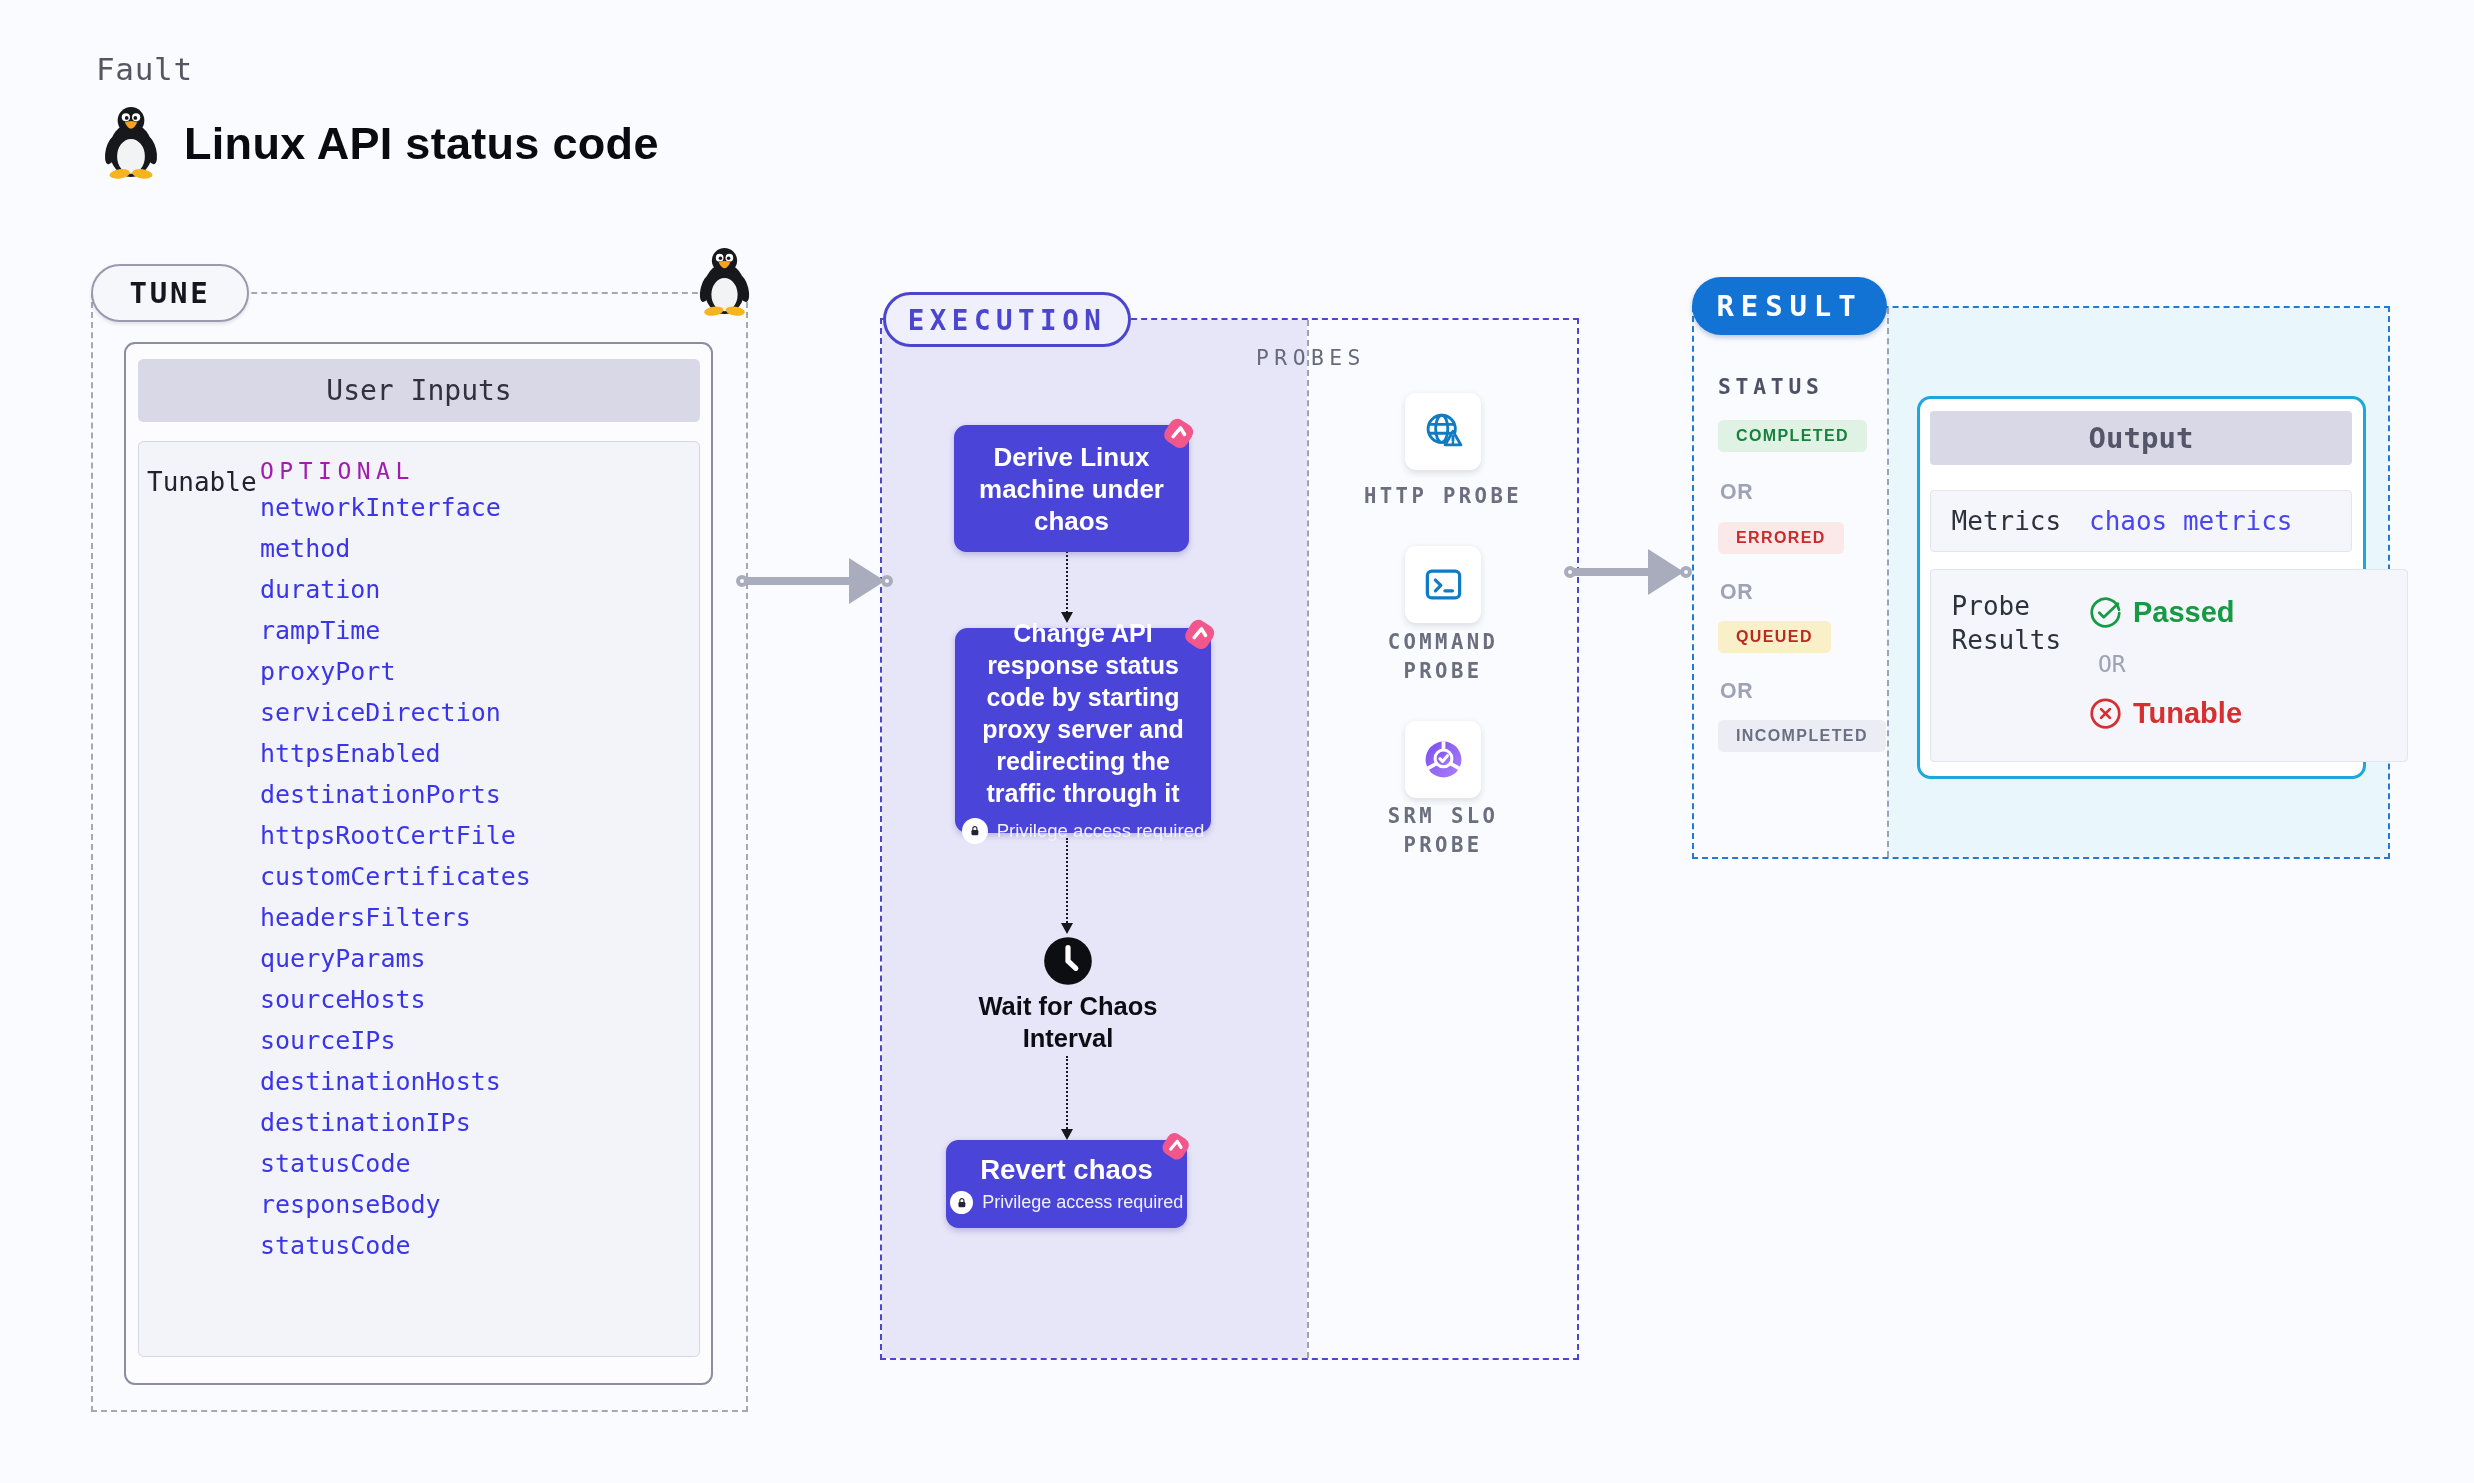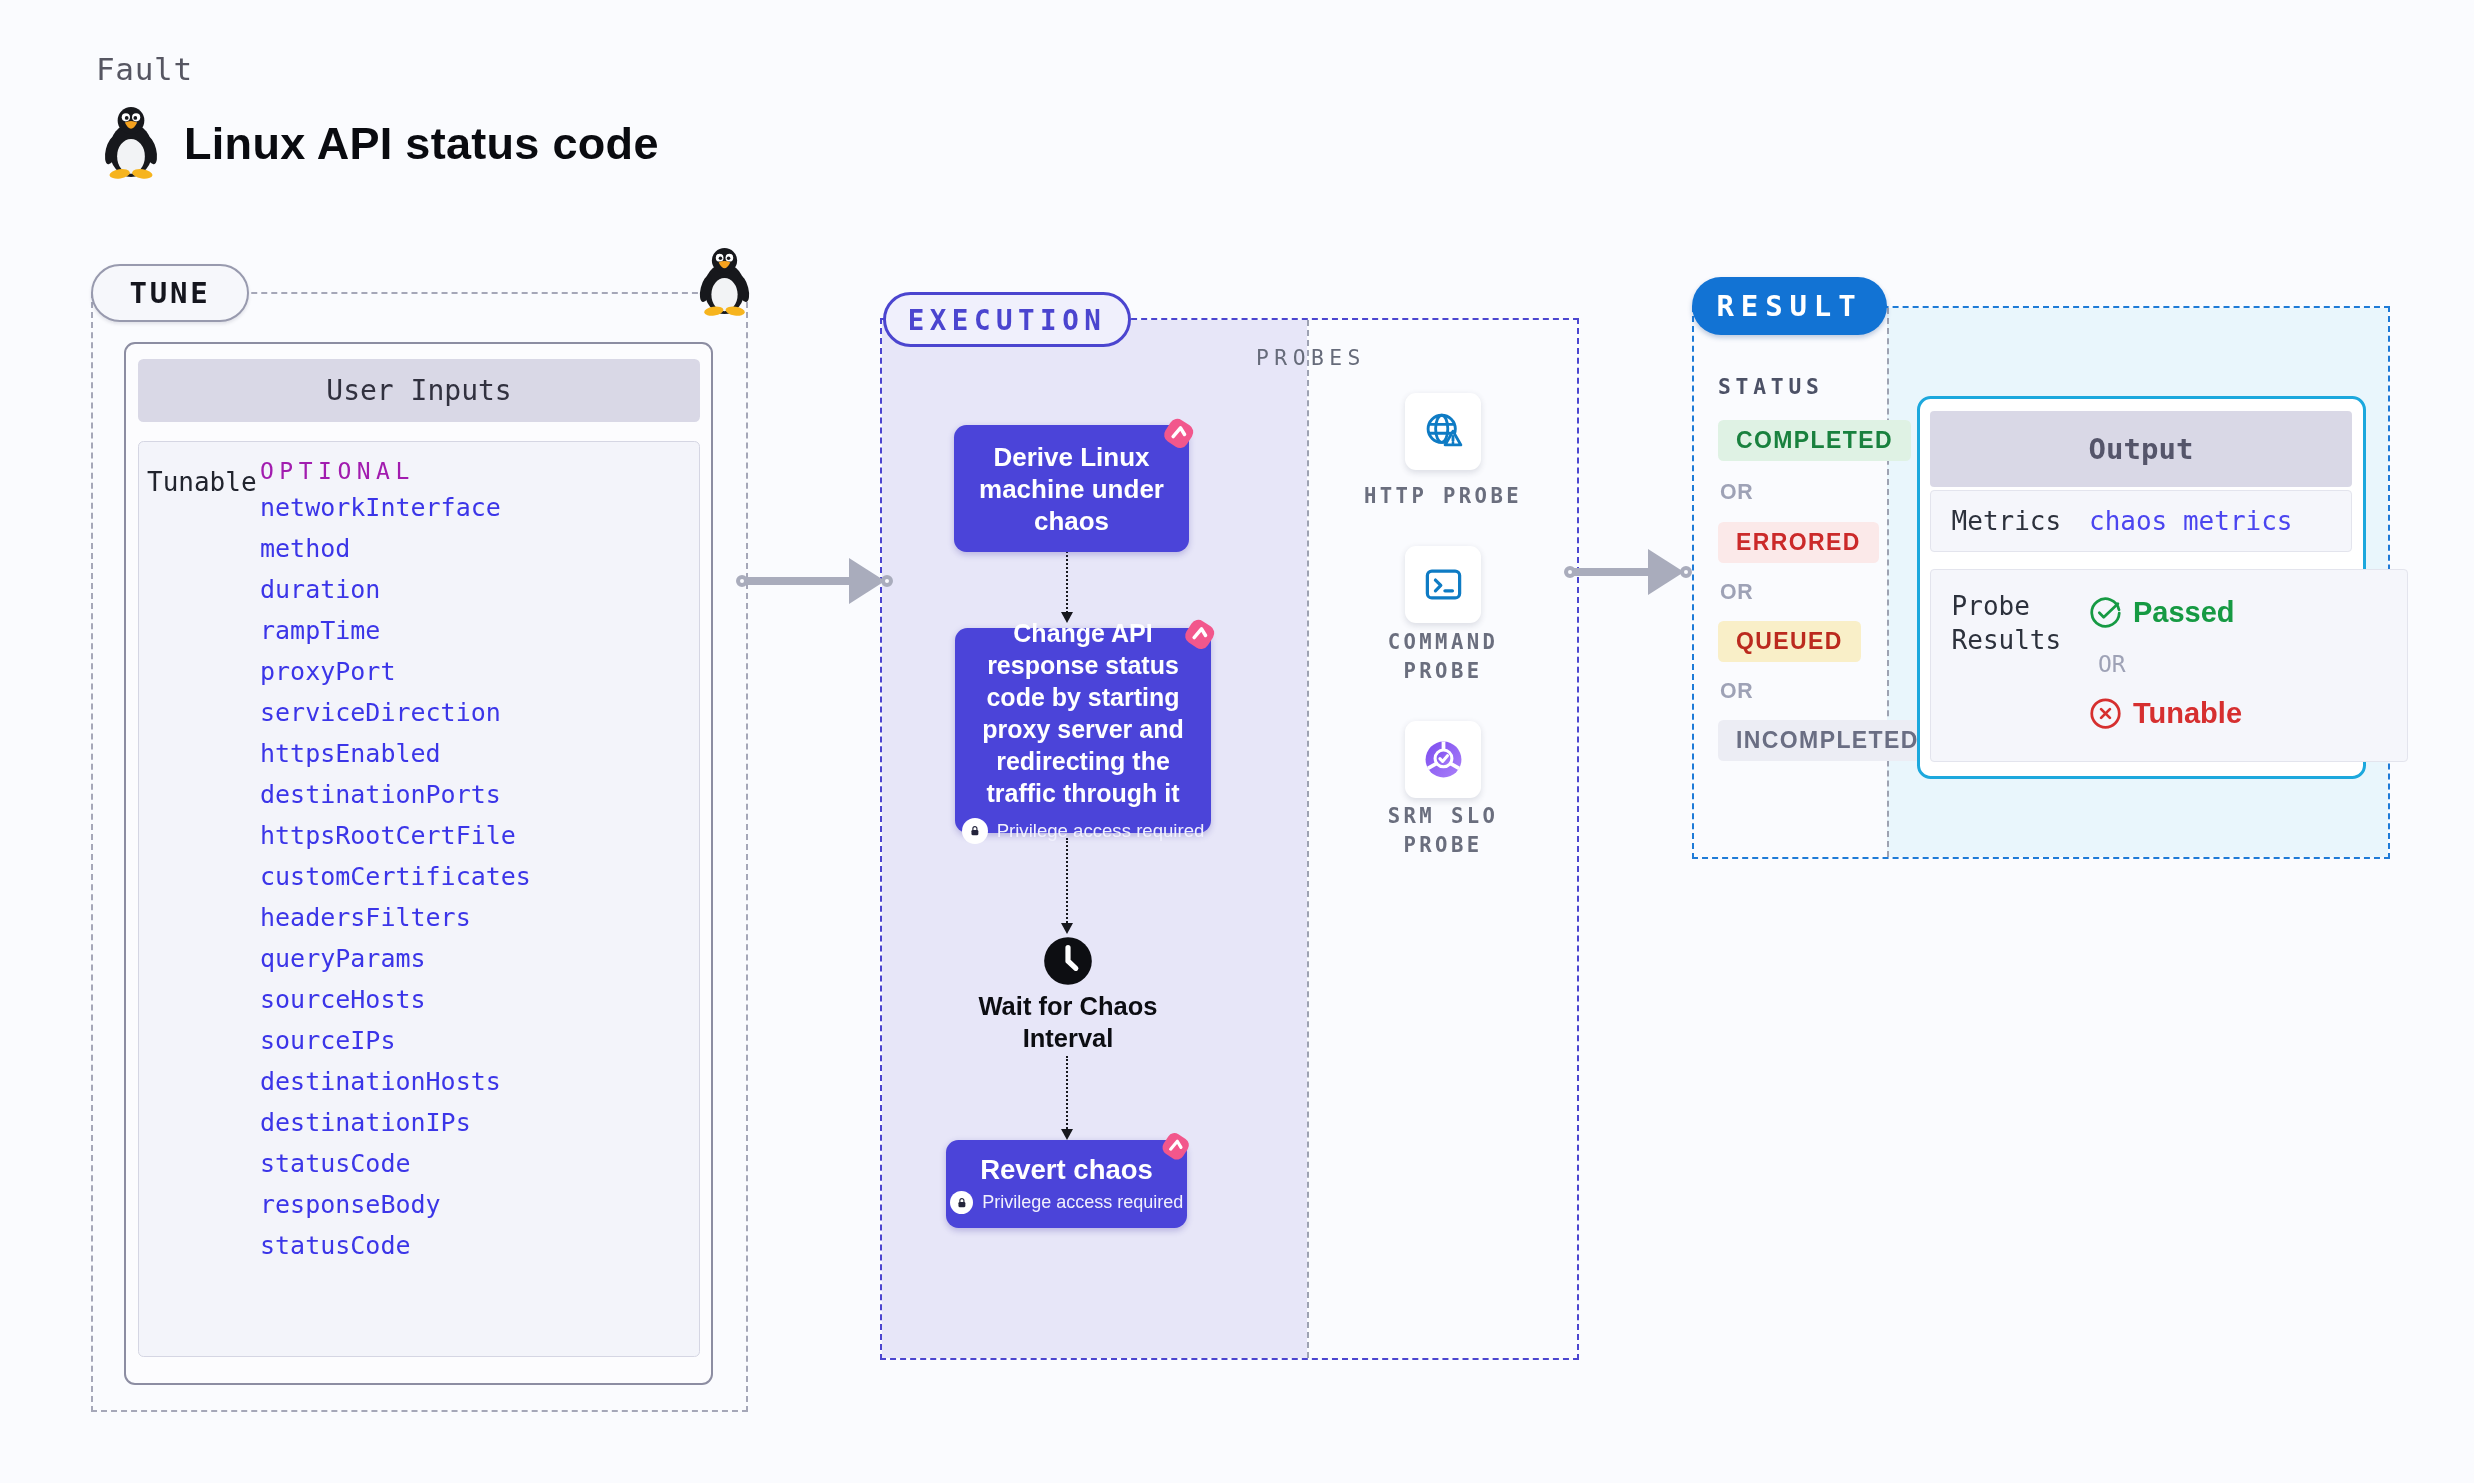--- a/index.html
+++ b/index.html
@@ -102,32 +102,32 @@
     border:2.8px dashed var(--result-dash,#1E7BD7); }
   .result-cyan { left:193px; top:0; right:0; height:100%; background:var(--cyan-bg,#E9F6FC);
     border-left:2.1px dashed #9EA2B2; }
   .result-pill {
     left:1692px; top:277px; width:195px; height:58px; border-radius:32px;
     background:var(--result-blue,#1273D4); z-index:5; box-shadow:0 2.8px 5.5px rgba(10,60,130,.25);
     display:flex; align-items:center; justify-content:center;
     color:#FFFFFF; font-size:29px; font-weight:bold; letter-spacing:6.9px;
   }
   .status-label { left:1718px; top:374px; font-size:21.3px; font-weight:bold; letter-spacing:4.8px; color:#4C5166; }
-  .status-badge { left:1718px; padding:6.9px 18px; border-radius:5.5px; font-size:23px; font-weight:bold;
+  .status-badge { left:1718px; padding:6.9px 18px; border-radius:5.5px; font-size:16px; font-weight:bold;
     letter-spacing:1.4px; }
   .badge-green  { top:420px; background:#DFF2E4; color:#19813E; }
   .badge-red    { top:522px; background:#FBE9E9; color:#CB2A2A; }
   .badge-yellow { top:621px; background:#F9EFC8; color:#BB2A1E; }
   .badge-gray   { top:720px; background:#ECEDF4; color:#6A6E83; }
   .or-label { left:1720px; font-size:21.3px; font-weight:bold; color:#9EA2B6; letter-spacing:0.7px; }
   .or-1 { top:480px; } .or-2 { top:580px; } .or-3 { top:679px; }
 
   .output-card { left:1917px; top:396px; width:449px; height:383px; background:#FFFFFF;
     border:3.4px solid var(--cyan,#1CA8DD); border-radius:13.8px; z-index:2; }
-  .output-header { left:1930px; top:411px; width:422px; height:76px; background:#D9D8E6; border-radius:4.1px;
+  .output-header { left:1930px; top:411px; width:422px; height:54px; background:#D9D8E6; border-radius:4.1px;
     display:flex; align-items:center; justify-content:center; font-size:29px; font-weight:600; color:#55556A; z-index:3; }
   .metrics-row { left:1930px; top:490px; width:422px; height:62px; background:#F5F6FB;
     border:1.4px solid #E3E4ED; border-radius:4.1px; display:flex; align-items:center; z-index:3; }
   .metrics-label { margin-left:20.6px; font-size:26px; color:#2C313C; }
   .metrics-value { position:absolute; left:158px; font-size:26px; color:#4B45F0; }
   .probe-results-box { left:1930px; top:569px; width:478px; height:193px; background:#F5F6FB;
     border:1.4px solid #E3E4ED; border-radius:4.1px; z-index:3; }
   .pr-label { position:absolute; left:20.6px; top:19px; width:151px; font-size:26px; line-height:34px; color:#2C313C; }
   .pr-passed { position:absolute; left:158px; top:26px; display:flex; align-items:center; gap:11px; }
   .pr-or { position:absolute; left:167px; top:81px; font-size:23px; color:#9EA2B6; }

